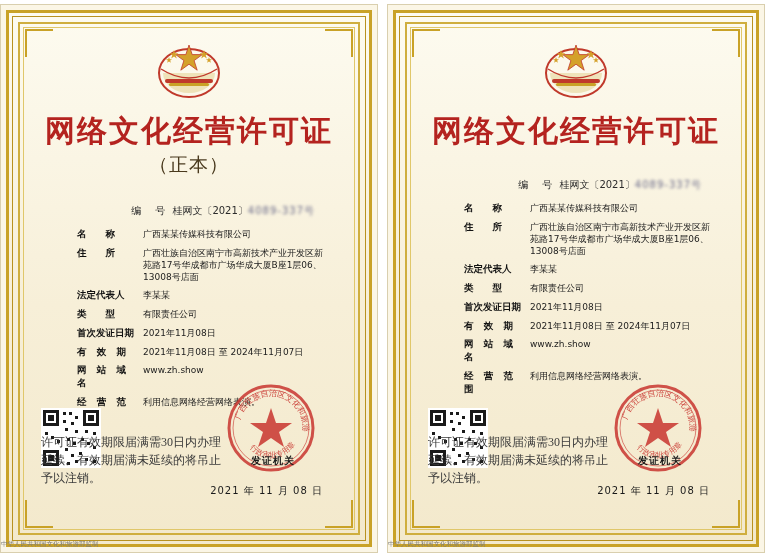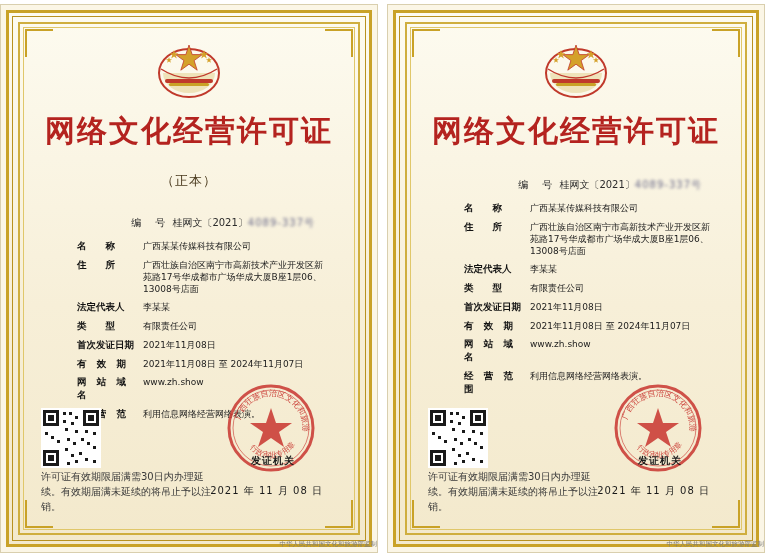--- a/index.html
+++ b/index.html
@@ -65,22 +65,22 @@
     color:#b4231f;
     font-size:30px;
     letter-spacing:2px;
     margin-top:10px;
     white-space:nowrap;
   }
   .subtitle{
     text-align:center;
     font-family:"DejaVu Serif","Liberation Serif",serif;
     color:#4a3a1e;
-    font-size:13px;
-    margin-top:20px;
+    font-size:19px;
+    margin-top:0;
     letter-spacing:1px;
   }
   .serial{
     text-align:right;
     font-size:10px;
     color:#2b2b2b;
     margin-top:26px;
     padding-right:18px;
     white-space:nowrap;
   }
@@ -126,27 +126,28 @@
   .seal-label{
     position:absolute;right:56px;bottom:58px;
     font-size:10px;font-weight:bold;color:#1a1a1a;
     letter-spacing:1px;
   }
   .date-line{
     position:absolute;right:28px;bottom:28px;
     font-size:10px;color:#1a1a1a;letter-spacing:1px;
   }
   .fineprint{
-    position:absolute;left:14px;bottom:12px;
-    font-size:10px;color:#3a3a3a;line-height:1.5;
+    position:absolute;left:14px;bottom:39px;
+    font-size:12px;color:#3a3a3a;line-height:1.5;
     width:180px;
+    font-family:Liberation Serif, serif;
   }
   .footer{
     position:absolute;bottom:3px;width:100%;
-    text-align:right;font-size:6.5px;color:#7a7a7a;
+    text-align:left;font-size:6.5px;color:#7a7a7a;
   }
   .cert-footer-wrap{position:absolute;left:0;right:0;bottom:0;height:14px;}
 </style>
 </head>
 <body>
 
 <div class="page">
 
   <div class="cert">
     <div class="frame-outer"></div>

